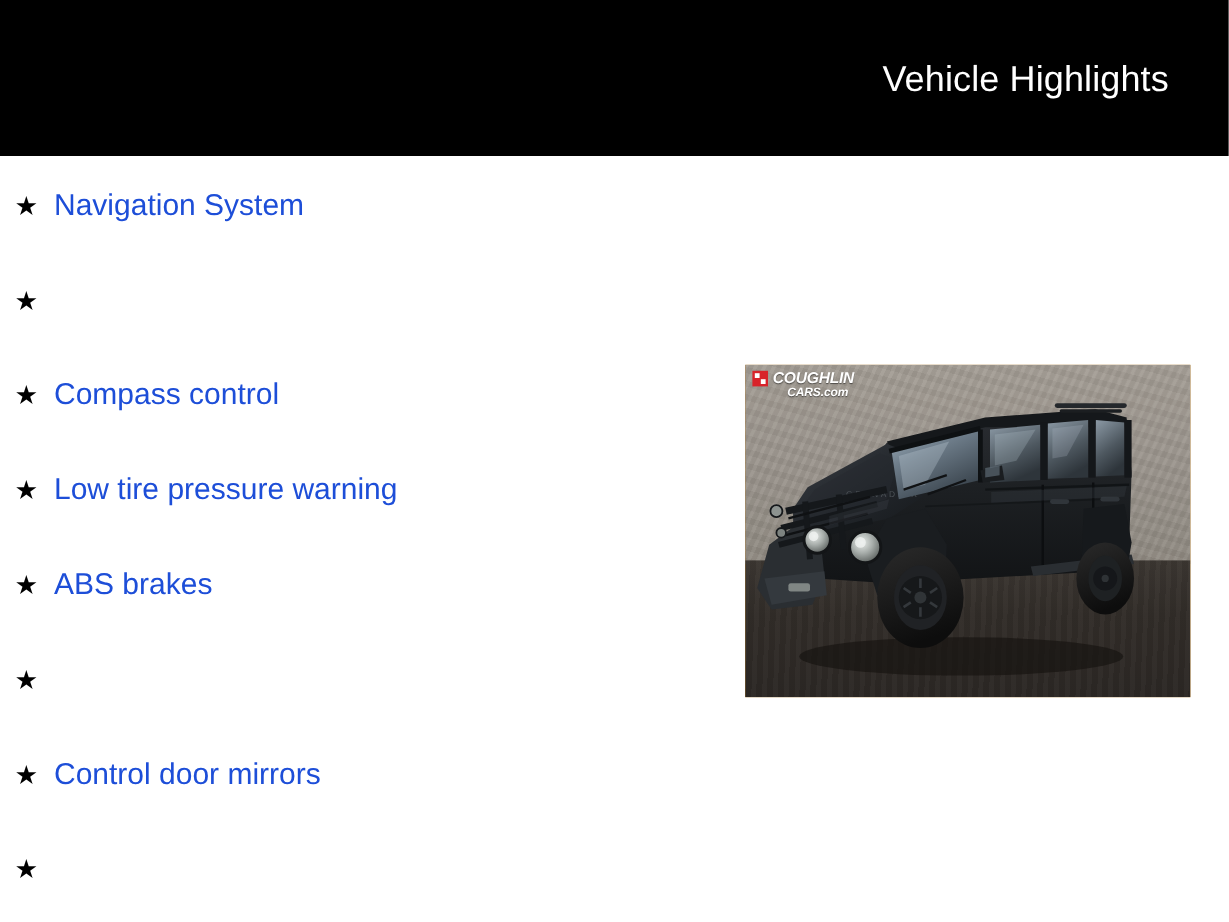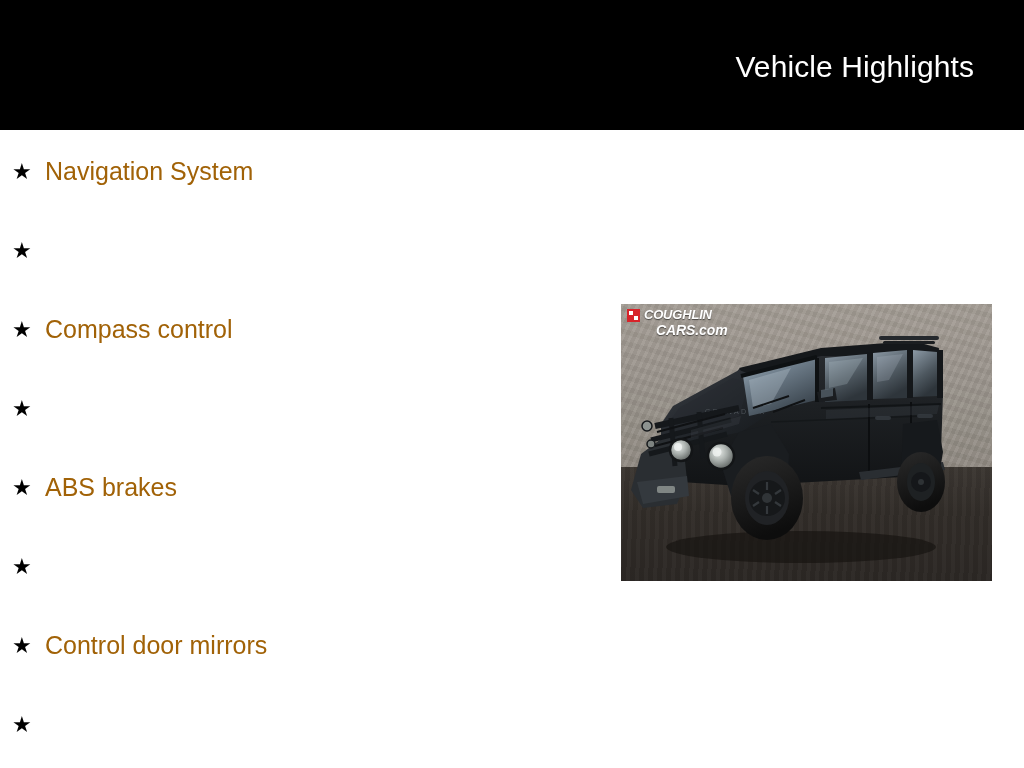--- a/index.html
+++ b/index.html
@@ -63,21 +63,21 @@
     width: 33px;
     flex: 0 0 33px;
     font-size: 22px;
     line-height: 39px;
     color: #000000;
     text-align: left;
   }
   .highlight-label {
     font-size: 25px;
     line-height: 39px;
-    color: #a16207;
+    color: #1d4ed8;
     font-weight: 400;
     white-space: nowrap;
   }
 
   
   .vehicle-photo {
     position: absolute;
     left: 621px;
     top: 304px;
     width: 371px;
@@ -166,21 +166,21 @@
   }
   .wm-line1 {
     font-size: 13px;
     font-weight: bold;
     font-style: italic;
     color: #ffffff;
     letter-spacing: -0.2px;
     text-shadow: 0 1px 1px rgba(0,0,0,0.55);
   }
   .wm-line2 {
-    font-size: 14px;
+    font-size: 10px;
     font-weight: bold;
     font-style: italic;
     color: #ffffff;
     letter-spacing: -0.1px;
     margin-top: 2px;
     margin-left: 12px;
     text-shadow: 0 1px 1px rgba(0,0,0,0.55);
   }
 </style>
 </head>
@@ -203,20 +203,21 @@
       <span class="star-bullet">★</span>
     </li>
 
     <li class="highlight-item">
       <span class="star-bullet">★</span>
       <span class="highlight-label">Compass control</span>
     </li>
 
     <li class="highlight-item">
       <span class="star-bullet">★</span>
+      <span class="highlight-label">Low tire pressure warning</span>
     </li>
 
     <li class="highlight-item">
       <span class="star-bullet">★</span>
       <span class="highlight-label">ABS brakes</span>
     </li>
 
     <li class="highlight-item">
       <span class="star-bullet">★</span>
     </li>

